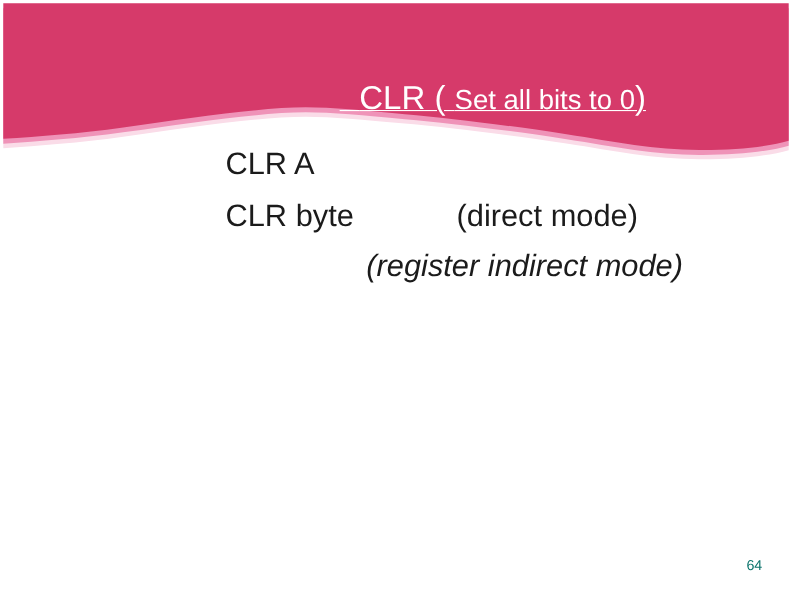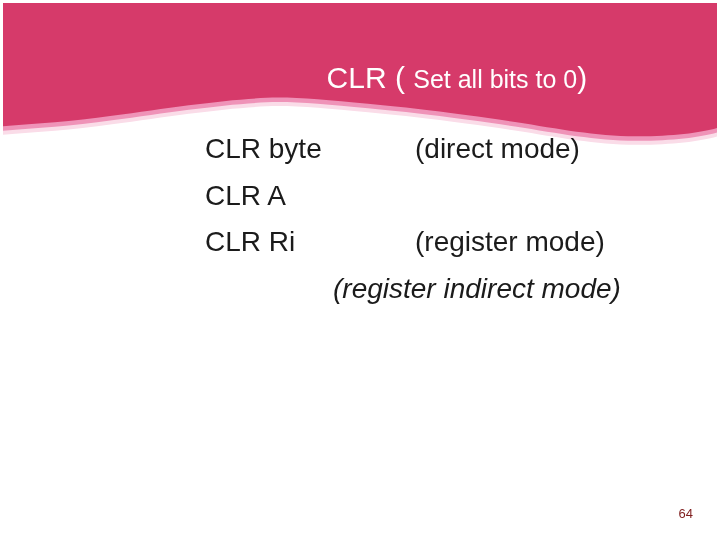--- a/index.html
+++ b/index.html
@@ -17,25 +17,26 @@
     position: absolute;
     left: 0; top: 0;
     width: 720px; height: 540px;
     display: block;
   }
 
   .title-box {
     position: absolute;
     left: 180px;
     right: 4px;
-    top: 18px;
+    top: 30px;
     text-align: center;
     color: #ffffff;
     white-space: pre;
     line-height: 40px;
+    text-decoration: underline;
   }
   .title-large { font-size: 30px; }
   .title-small { font-size: 25px; }
 
   .body-block {
     position: absolute;
     left: 205px;
     top: 126px;
     width: 480px;
     color: #1b1b1b;
@@ -50,21 +51,21 @@
   .body-line .label { position: absolute; left: 0; top: 0; }
   .body-line .note  { position: absolute; top: 0; }
   .note-offset-wide   { left: 210px; }
   .note-offset-narrow { left: 128px; font-style: italic; }
 
   .page-number {
     position: absolute;
     right: 27px;
     bottom: 19px;
     font-size: 13px;
-    color: #7f1d1d;
+    color: #0f766e;
     text-align: center;
   }
 </style>
 </head>
 <body>
 
 <div class="slide">
 
   <svg class="band-svg" viewBox="0 0 720 540" xmlns="http://www.w3.org/2000/svg" aria-hidden="true">
 
@@ -93,33 +94,29 @@
              C 72 121.3, 36 124, 3 126.2 Z"></path>
   </svg>
 
   <div class="title-box">
     <span class="title-large">CLR ( </span><span class="title-small">Set all bits to 0</span><span class="title-large">)</span>
   </div>
 
   <div class="body-block">
 
     <div class="body-line">
-      <span class="label">CLR byte</span>
-      <span class="note note-offset-wide">(direct mode)</span>
-    </div>
-
-    <div class="body-line">
       <span class="label">CLR A</span>
       <span class="note note-offset-wide"></span>
     </div>
 
     <div class="body-line">
-      <span class="label">CLR Ri</span>
-      <span class="note note-offset-wide">(register mode)</span>
+      <span class="label">CLR byte</span>
+      <span class="note note-offset-wide">(direct mode)</span>
     </div>
+
 
     <div class="body-line">
       <span class="note note-offset-narrow">(register indirect mode)</span>
     </div>
 
   </div>
 
   <div class="page-number">64</div>
 
 </div>

